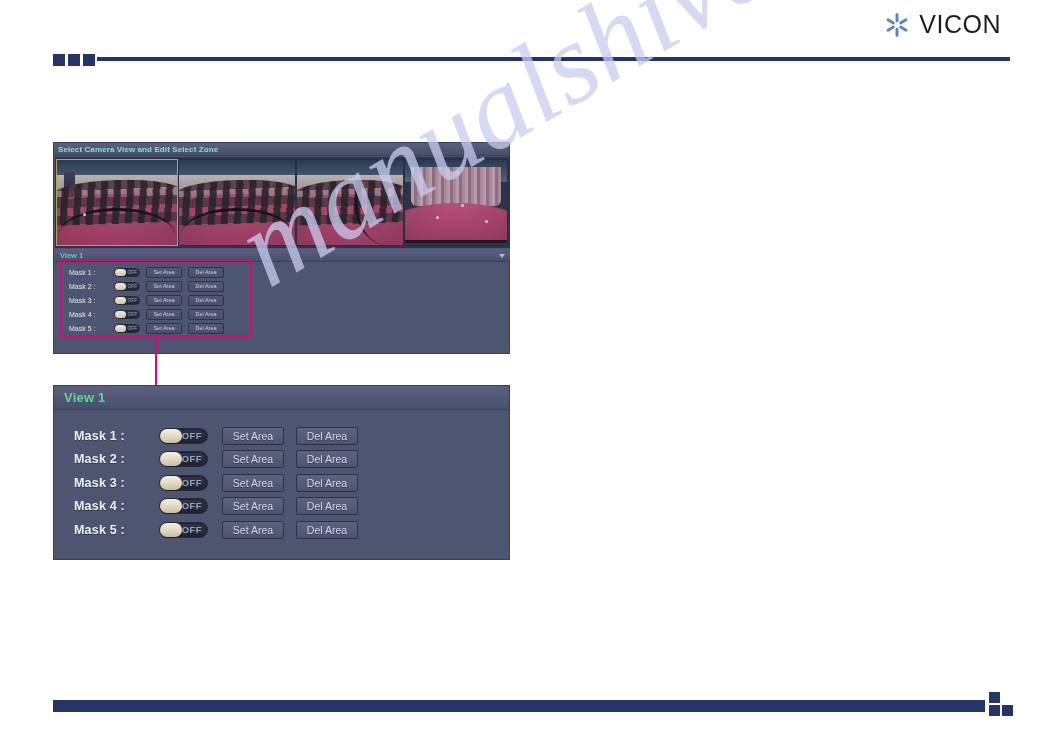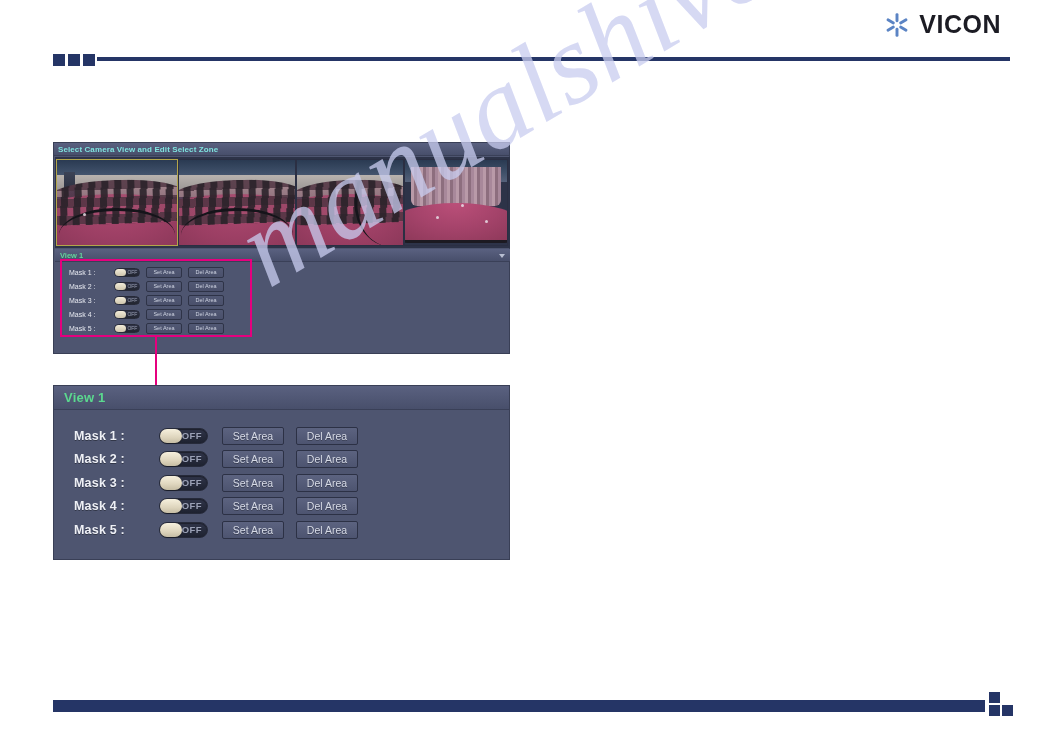--- a/index.html
+++ b/index.html
@@ -43,21 +43,21 @@
     right: 62px;
     top: 10px;
     display: flex;
     align-items: center;
     gap: 9px;
     z-index: 10;
   }
   .brand-mark { width: 26px; height: 26px; display:block; }
   .brand-text {
     font-size: 25px;
-    font-weight: bold;
+    font-weight: normal;
     letter-spacing: .5px;
     color: #1c1c24;
     font-family: "Liberation Sans", sans-serif;
   }
 
   
   .top-rule { position: absolute; left: 53px; top: 54px; width: 957px; height: 14px; z-index:10;}
   .top-rule .sq {
     position: absolute; top: 0px; width: 12px; height: 12px; background: #253566;
   }

